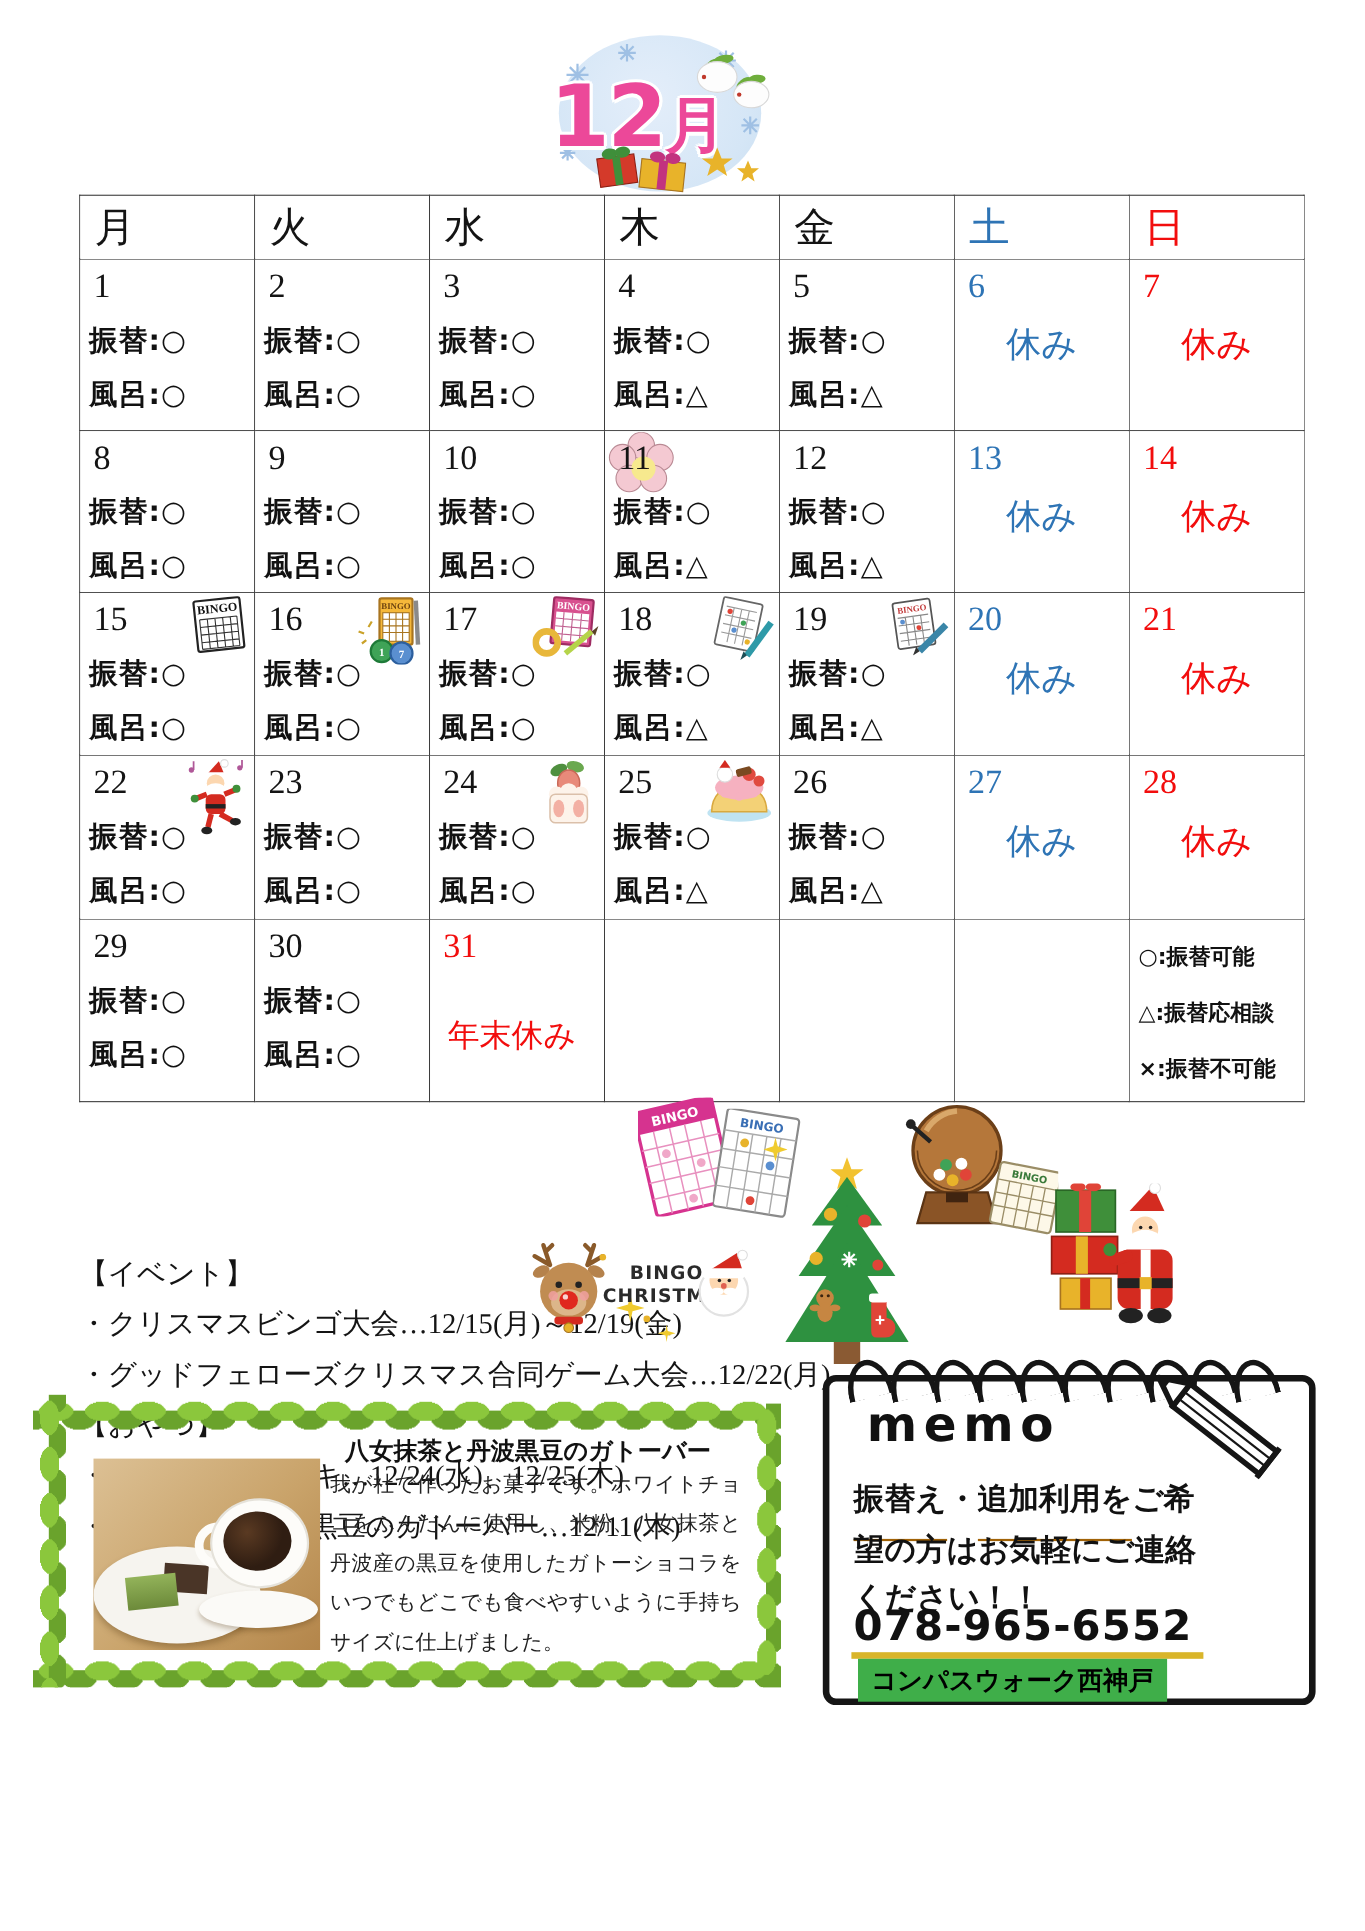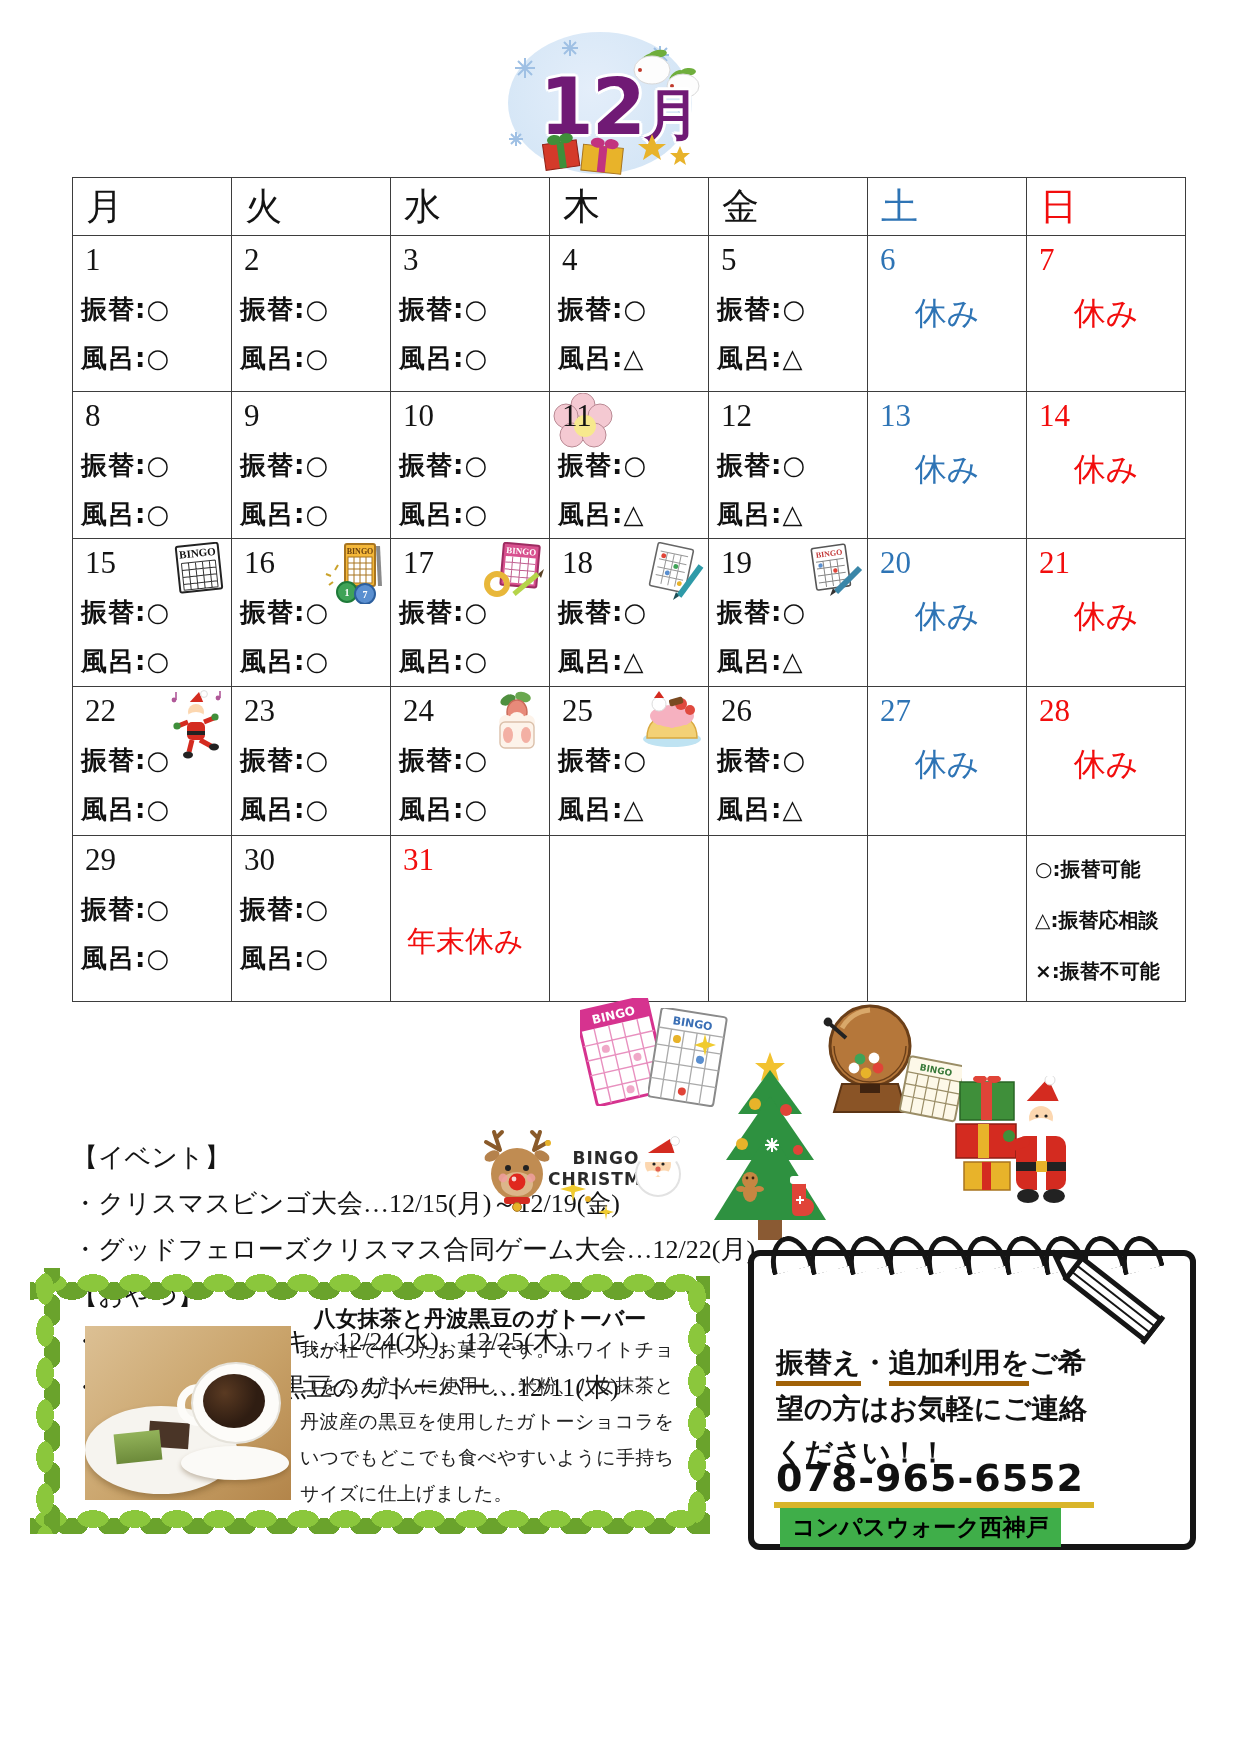--- a/index.html
+++ b/index.html
@@ -4,22 +4,22 @@
 <style>
   html,body{margin:0;padding:0;background:#fff;}
   .page{position:relative;width:1241px;height:1755px;background:#fff;overflow:hidden;
         font-family:"Liberation Serif",serif;color:#141414;}
   .abs{position:absolute;}
 
   
   .logo{left:500px;top:28px;width:200px;height:150px;}
   .logo-circle{left:8px;top:4px;width:184px;height:142px;border-radius:50%;
     background:radial-gradient(circle at 45% 40%, #e4eefa 0%, #d5e6f6 70%, #cadff2 100%);}
-  .logo-text{left:0;top:34px;width:200px;text-align:right;font-family:"DejaVu Sans",sans-serif;
-    font-weight:bold;color:#701a75;
+  .logo-text{left:0;top:34px;width:200px;text-align:left;font-family:"DejaVu Sans",sans-serif;
+    font-weight:bold;color:#ec4899;
     text-shadow:-3px 0 #fff,3px 0 #fff,0 -3px #fff,0 3px #fff,-2px -2px #fff,2px 2px #fff,-2px 2px #fff,2px -2px #fff;}
   .logo-num{font-size:78px;letter-spacing:-2px;}
   .logo-unit{font-size:56px;}
 
   
   table.cal{position:absolute;left:72px;top:177px;width:1114px;border-collapse:collapse;table-layout:fixed;}
   .cal th,.cal td{border:1.6px solid #3d3d3d;vertical-align:top;position:relative;padding:0;background:#fff;}
   .cal tr.hdr th{height:57px;font:400 37px "Liberation Serif",serif;font-weight:400;text-align:left;
       padding-left:13px;vertical-align:middle;}
   .cal tr:nth-child(2) td{height:155px;}
@@ -72,21 +72,21 @@
   
   .memobox{left:748px;top:1250px;width:436px;height:288px;border:6px solid #151515;border-radius:12px;background:#fff;}
   .loop{position:absolute;width:32px;height:30px;border:5px solid #151515;border-bottom:none;
         border-radius:50% 50% 0 0 / 95% 95% 0 0;top:-20px;transform:rotate(-14deg);background:transparent;}
   .loop:nth-child(1){left:14px}.loop:nth-child(2){left:53px}.loop:nth-child(3){left:92px}
   .loop:nth-child(4){left:131px}.loop:nth-child(5){left:170px}.loop:nth-child(6){left:209px}
   .loop:nth-child(7){left:248px}.loop:nth-child(8){left:287px}.loop:nth-child(9){left:326px}
   .loop:nth-child(10){left:365px}
   .memo-title{left:34px;top:14px;font:700 44px "DejaVu Sans",sans-serif;letter-spacing:6px;color:#111;}
   .memo-line{left:22px;font:700 28px "DejaVu Sans",sans-serif;color:#111;white-space:nowrap;}
-  .u-red{border-bottom:5px solid #a16207;padding-bottom:2px;}
+  .u-red{border-bottom:2px solid #a16207;padding-bottom:20px;}
   .memo-phone{left:20px;top:200px;font:700 38px "DejaVu Sans",sans-serif;letter-spacing:1px;color:#111;
       border-bottom:6px solid #d9b52a;padding:0 10px 2px 2px;text-align:center;}
   .memo-org{left:26px;top:252px;font:700 23px "DejaVu Sans",sans-serif;color:#000000;
       background:#3fae49;padding:4px 12px;}
 </style>
 </head>
 <body>
 
 <div class="page">
 
@@ -604,20 +604,21 @@
         <div class="loop"></div>
         <div class="loop"></div>
         <div class="loop"></div>
       <div class="loop"></div>
         <div class="loop"></div>
         <div class="loop"></div>
         <div class="loop"></div>
       <div class="loop"></div>
         <div class="loop"></div>
     </div>
+    <div class="abs memo-title">memo</div>
     <div class="abs memo-line" style="top:88px"><span class="u-red">振替え</span><span>・</span><span class="u-red">追加利用を</span><span>ご希</span></div>
     <div class="abs memo-line" style="top:134px">望の方はお気軽にご連絡</div>
     <div class="abs memo-line" style="top:178px">ください！！</div>
     <div class="abs memo-phone">078-965-6552</div>
     <div class="abs memo-org">コンパスウォーク西神戸</div>
   </div>
 
   <svg class="abs" style="left:1030px;top:1240px;z-index:5" width="170" height="130">
     <g transform="rotate(38 70 60)">
       <rect x="30" y="38" width="100" height="26" fill="#fff" stroke="#151515" stroke-width="5"></rect>

